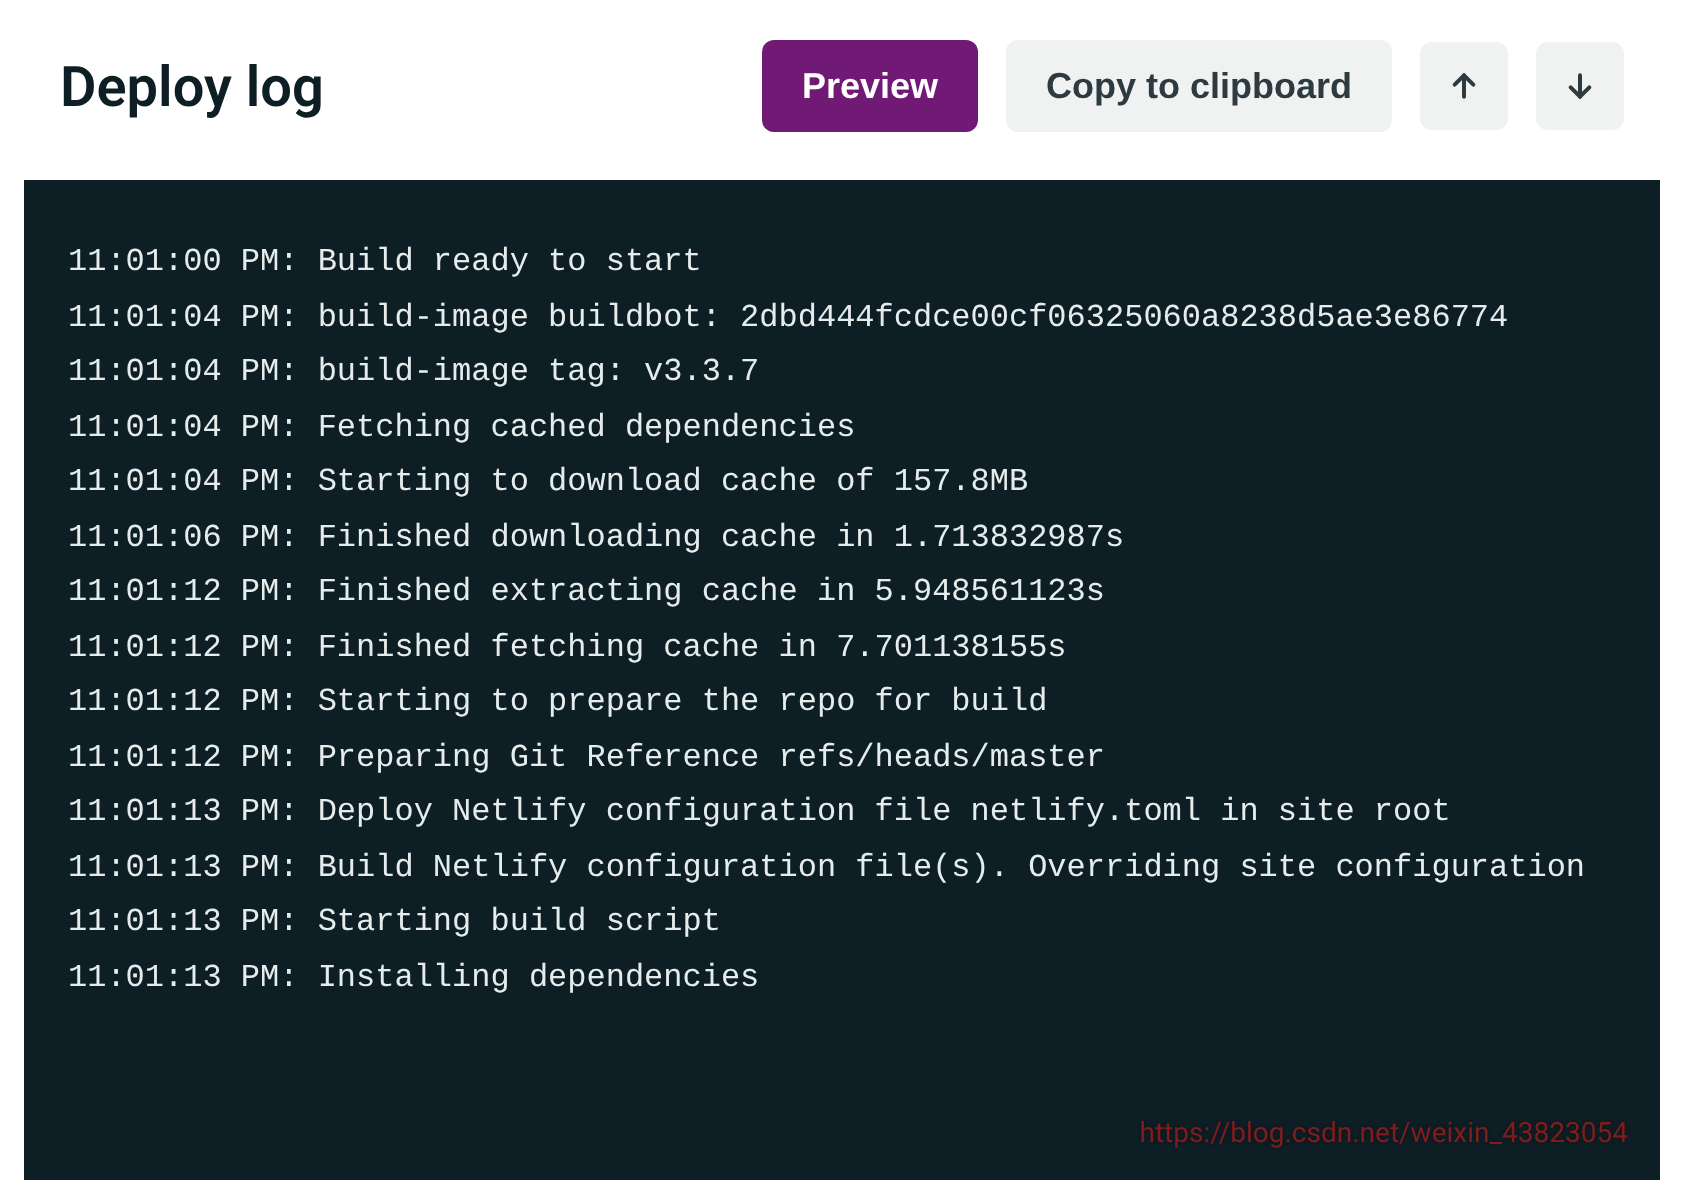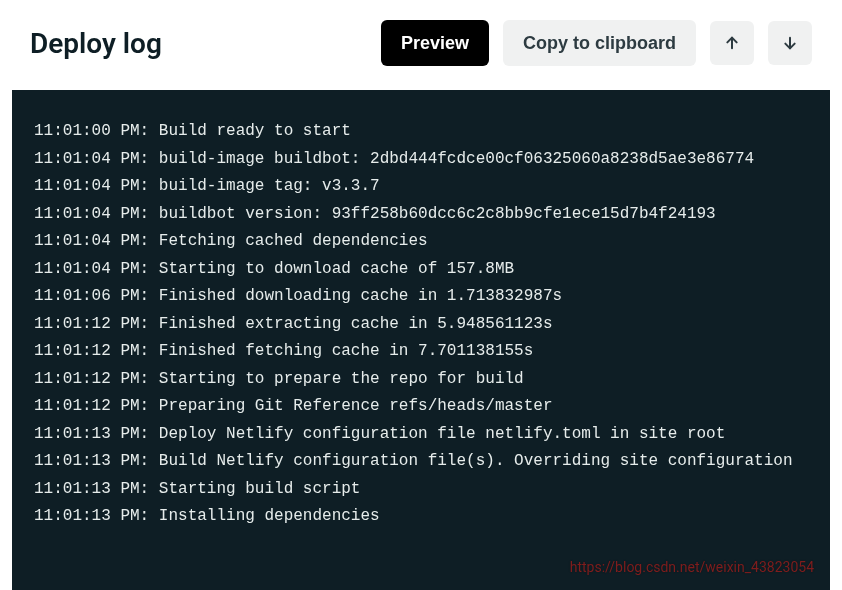--- a/index.html
+++ b/index.html
@@ -32,21 +32,21 @@
       align-items: center;
       justify-content: center;
       border: none;
       border-radius: 6px;
       font-size: 18px;
       font-weight: 600;
       cursor: pointer;
       line-height: 1;
     }
     .btn-primary {
-      background: #000000;
+      background: #701a75;
       color: #fff;
       padding: 14px 20px;
     }
     .btn-secondary {
       background: #f0f1f1;
       color: #2d3b41;
       padding: 14px 20px;
     }
     .btn-icon {
       background: #f0f1f1;
@@ -110,21 +110,20 @@
       </span>
     </button>
   </div>
 </div>
 
 <div class="log-container" id="log-container">
 
 <div class="log-line">11:01:00 PM: Build ready to start</div>
     <div class="log-line">11:01:04 PM: build-image buildbot: 2dbd444fcdce00cf06325060a8238d5ae3e86774</div>
     <div class="log-line">11:01:04 PM: build-image tag: v3.3.7</div>
-    <div class="log-line">11:01:04 PM: buildbot version: 93ff258b60dcc6c2c8bb9cfe1ece15d7b4f24193</div>
     <div class="log-line">11:01:04 PM: Fetching cached dependencies</div>
     <div class="log-line">11:01:04 PM: Starting to download cache of 157.8MB</div>
     <div class="log-line">11:01:06 PM: Finished downloading cache in 1.713832987s</div>
     <div class="log-line">11:01:12 PM: Finished extracting cache in 5.948561123s</div>
     <div class="log-line">11:01:12 PM: Finished fetching cache in 7.701138155s</div>
     <div class="log-line">11:01:12 PM: Starting to prepare the repo for build</div>
     <div class="log-line">11:01:12 PM: Preparing Git Reference refs/heads/master</div>
     <div class="log-line">11:01:13 PM: Deploy Netlify configuration file netlify.toml in site root</div>
     <div class="log-line">11:01:13 PM: Build Netlify configuration file(s). Overriding site configuration</div>
     <div class="log-line">11:01:13 PM: Starting build script</div>

